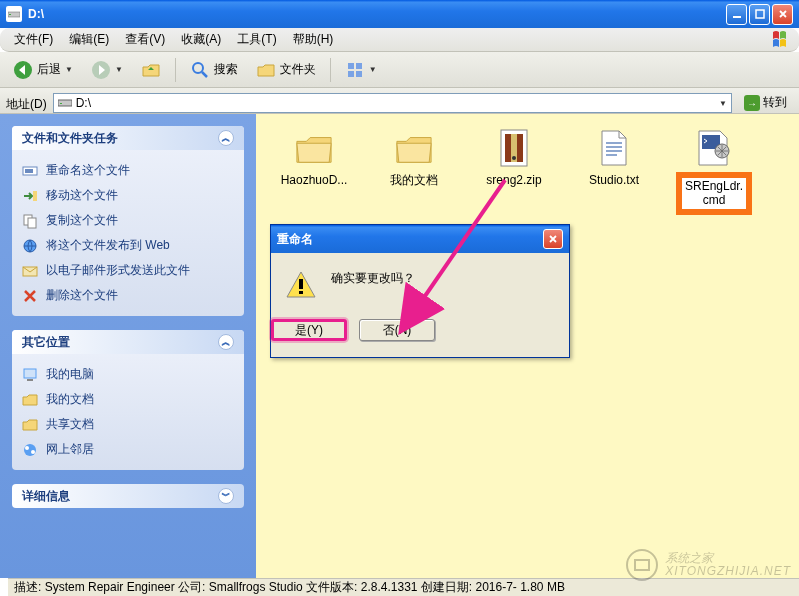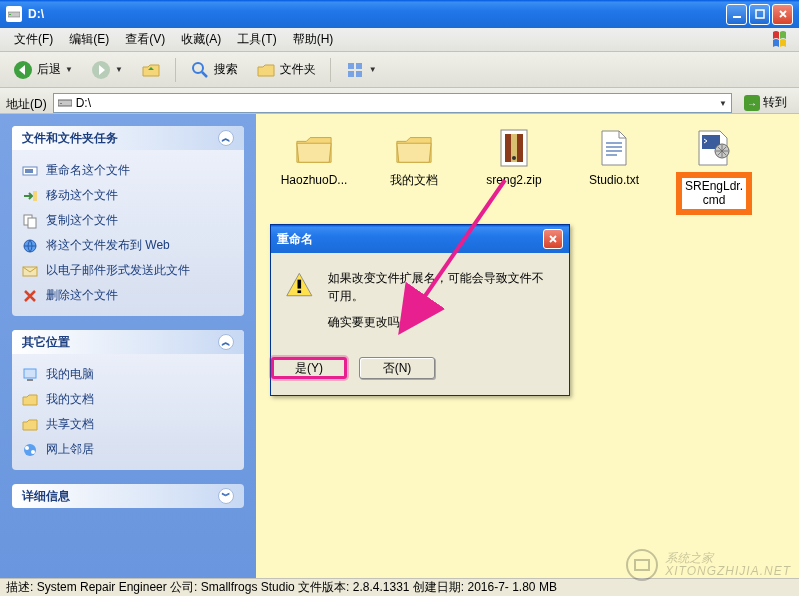--- a/index.html
+++ b/index.html
@@ -7,21 +7,21 @@
 
 
 .titlebar { height: 28px; background: linear-gradient(to bottom, #0058e0 0%, #3a8df3 8%, #2176e9 40%, #1a6bd8 100%); display: flex; align-items: center; padding: 0 6px; color: #fff; font-weight: bold; }
 .titlebar .title-icon { width: 16px; height: 16px; background: #fff; border-radius: 2px; margin-right: 6px; display: flex; align-items: center; justify-content: center; }
 .titlebar .title-text { flex: 1; }
 .titlebar .win-btns { display: flex; gap: 2px; }
 .titlebar .win-btn { width: 21px; height: 21px; background: linear-gradient(to bottom, #5a9ff2, #1d6bd6); border: 1px solid #fff; border-radius: 3px; display: flex; align-items: center; justify-content: center; color: #fff; font-weight: bold; cursor: pointer; }
 .titlebar .win-btn.close { background: linear-gradient(to bottom, #f08878, #d9432a); }
 
 
-.menubar { height: 24px; background: linear-gradient(to bottom, #efefef, #e3e3dd); display: flex; align-items: center; padding: 0 6px; border-bottom: 1px solid #c2c2b8; position: relative; }
+.menubar { height: 24px; background: linear-gradient(to bottom, #efefef, #e3e3dd); display: flex; align-items: center; padding: 0 6px; border-bottom: 1px solid #c2c2b8; position: relative; border-radius: 9px; }
 .menubar .menu-item { padding: 3px 8px; cursor: pointer; }
 .menubar .xp-logo { position: absolute; right: 4px; width: 24px; height: 20px; }
 
 
 .toolbar { height: 36px; background: linear-gradient(to bottom, #f0f0ea, #e0e0d8); display: flex; align-items: center; padding: 0 6px; border-bottom: 1px solid #c2c2b8; gap: 4px; }
 .tb-btn { display: flex; align-items: center; gap: 4px; padding: 4px 6px; border: 1px solid transparent; border-radius: 3px; cursor: pointer; }
 .tb-sep { width: 1px; height: 24px; background: #c2c2b8; margin: 0 3px; }
 .tb-icon { width: 20px; height: 20px; display: flex; align-items: center; justify-content: center; }
 .dropdown-arrow { font-size: 8px; color: #333; }
 
@@ -63,21 +63,21 @@
 .dlg-warning { width: 32px; height: 32px; }
 .dlg-text p { margin-bottom: 8px; line-height: 1.5; }
 .dlg-buttons { display: flex; justify-content: flex-start; gap: 12px; padding: 0 0 16px 0; }
 .dlg-btn { width: 76px; height: 22px; background: #ece9d8; border: 1px solid #888; border-radius: 3px; cursor: pointer; box-shadow: inset 1px 1px 0 #fff, 1px 1px 0 #aaa; }
 .dlg-btn.highlighted { border: 3px solid #e81f8e; box-shadow: 0 0 0 2px rgba(232,31,142,0.3); }
 
 
 .arrow-annot { position: absolute; left: 395px; top: 175px; pointer-events: none; }
 
 
-.statusbar { position: absolute; bottom: 0; left: 0; right: 0; height: 18px; background: #ece9d8; border-top: 1px solid #c2c2b8; display: flex; align-items: center; padding: 0 6px; font-size: 11px; }
+.statusbar { position: absolute; bottom: 0; left: 8px; right: 0; height: 18px; background: #ece9d8; border-top: 1px solid #c2c2b8; display: flex; align-items: center; padding: 0 6px; font-size: 11px; }
 
 
 .watermark { position: absolute; right: 8px; bottom: 14px; font-size: 16px; color: rgba(0,0,0,0.22); font-style: italic; pointer-events: none; display: flex; align-items: center; gap: 6px; }
 .watermark-logo { width: 34px; height: 34px; opacity: 0.22; }
 .watermark-text { display:flex; flex-direction:column; line-height:1.05; }
 .watermark-sub { font-size: 12px; letter-spacing:1px; }
 </style>
 </head>
 <body>
 
@@ -364,21 +364,20 @@
           </svg>
         </div>
     </div>
     <div class="dlg-body">
       <svg class="dlg-warning" viewBox="0 0 32 32">
           <path d="M16 3 L30 28 L2 28 Z" fill="#ffe14d" stroke="#888"></path>
           <rect x="14" y="10" width="4" height="10" fill="#000"></rect>
           <rect x="14" y="22" width="4" height="3" fill="#000"></rect>
         </svg>
       <div class="dlg-text">
-        <p>如果改变文件扩展名，可能会导致文件不可用。</p>
         <p>确实要更改吗？</p>
       </div>
     </div>
     <div class="dlg-buttons">
       <button class="dlg-btn highlighted">是(Y)</button>
       <button class="dlg-btn">否(N)</button>
     </div>
   </div>
 
   <svg class="arrow-annot" width="120" height="170">

